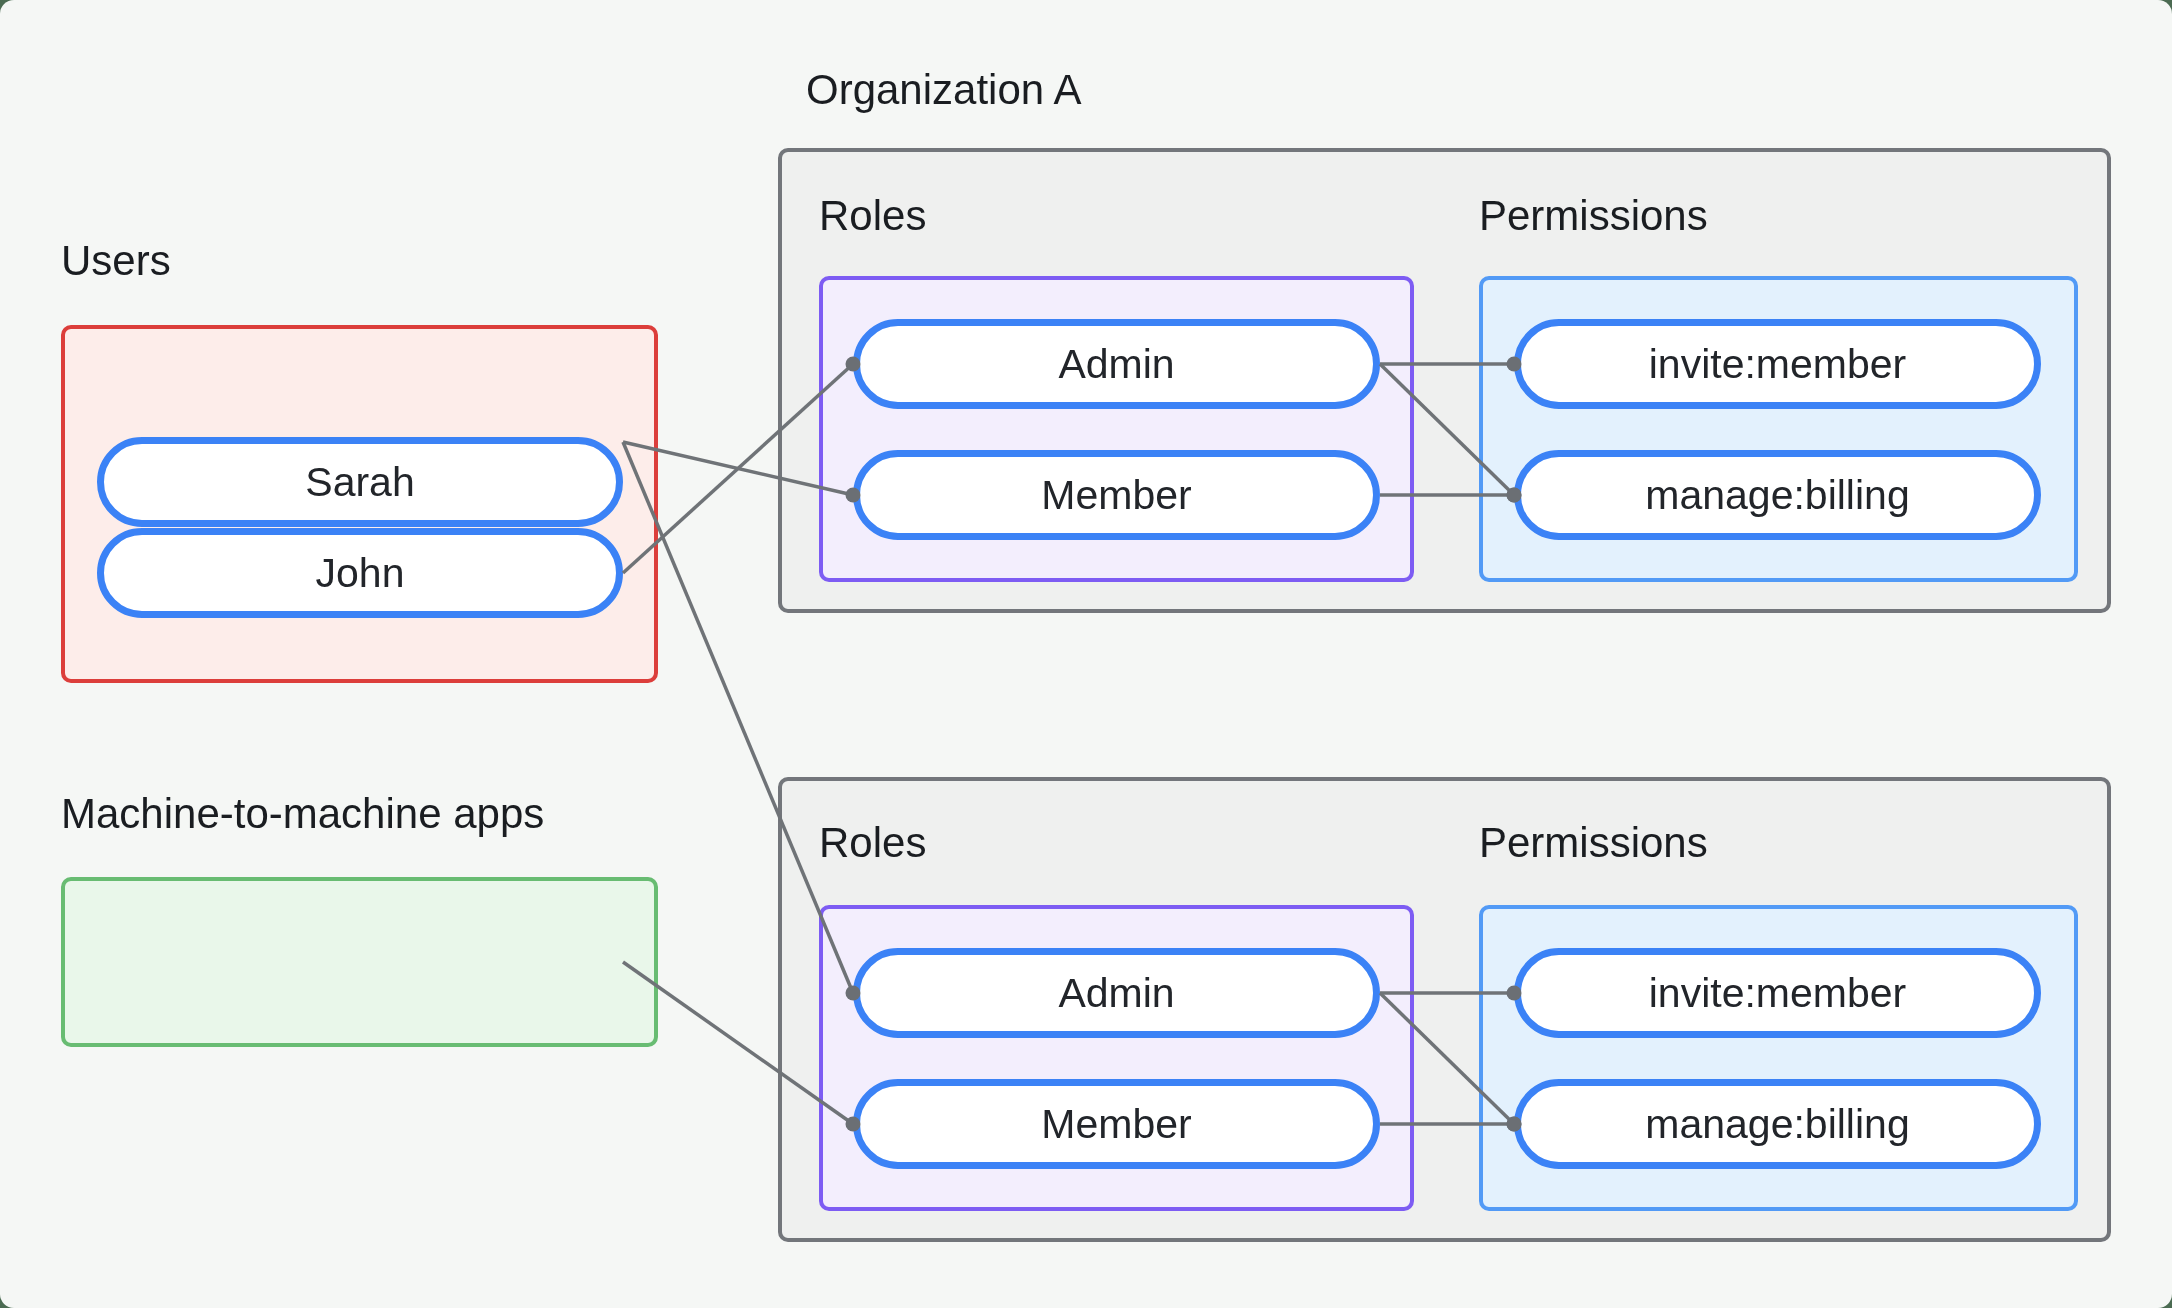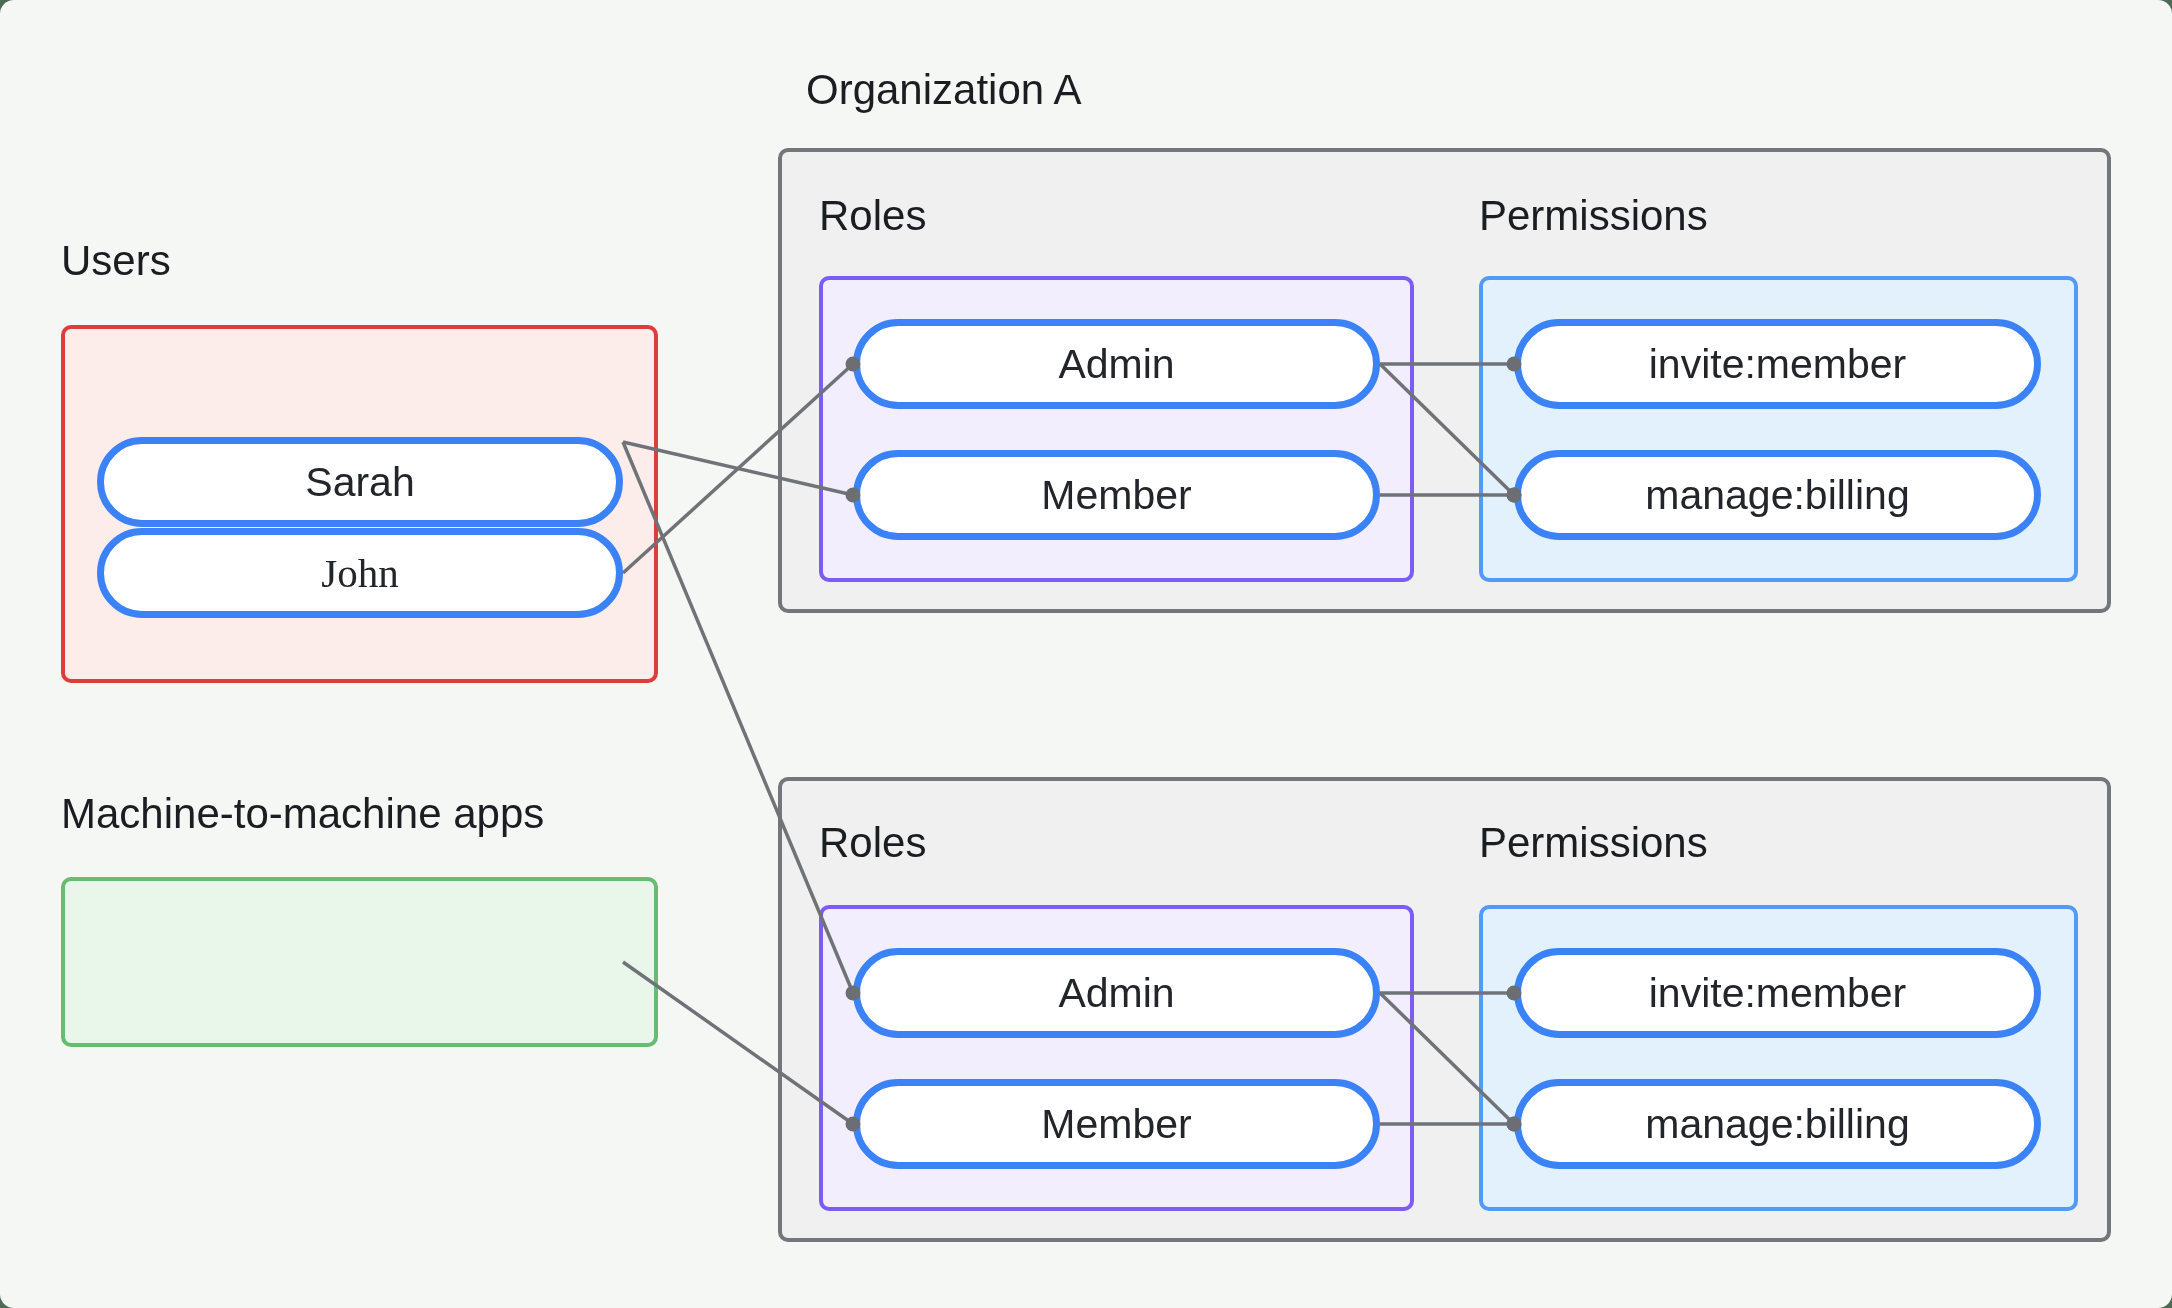--- a/index.html
+++ b/index.html
@@ -59,21 +59,21 @@
   }
 </style>
 </head>
 <body>
 
 <div class="card">
 
   <div class="heading" style="left:61px; top:240px;">Users</div>
   <div class="group-box users-box" style="left:61px; top:325px; width:597px; height:358px;"></div>
   <div class="pill" style="left:97px; top:397px; width:526px;margin-top:40px;">Sarah</div>
-  <div class="pill" style="left:97px; top:528px; width:526px;font-family:Liberation Serif, serif;">John</div>
+  <div class="pill" style="left:97px; top:528px; width:526px;">John</div>
 
   <div class="heading" style="left:61px; top:793px;">Machine-to-machine apps</div>
   <div class="group-box m2m-box" style="left:61px; top:877px; width:597px; height:170px;"></div>
 
   <div class="heading" style="left:782px; top:69px;margin-left:24px;">Organization A</div>
   <div class="group-box org-box" style="left:778px; top:148px; width:1333px; height:465px;"></div>
   <div class="heading" style="left:819px; top:195px;">Roles</div>
   <div class="heading" style="left:1479px; top:195px;">Permissions</div>
   <div class="group-box roles-box" style="left:819px; top:276px; width:595px; height:306px;"></div>
   <div class="pill" style="left:853px; top:319px; width:527px;">Admin</div>

